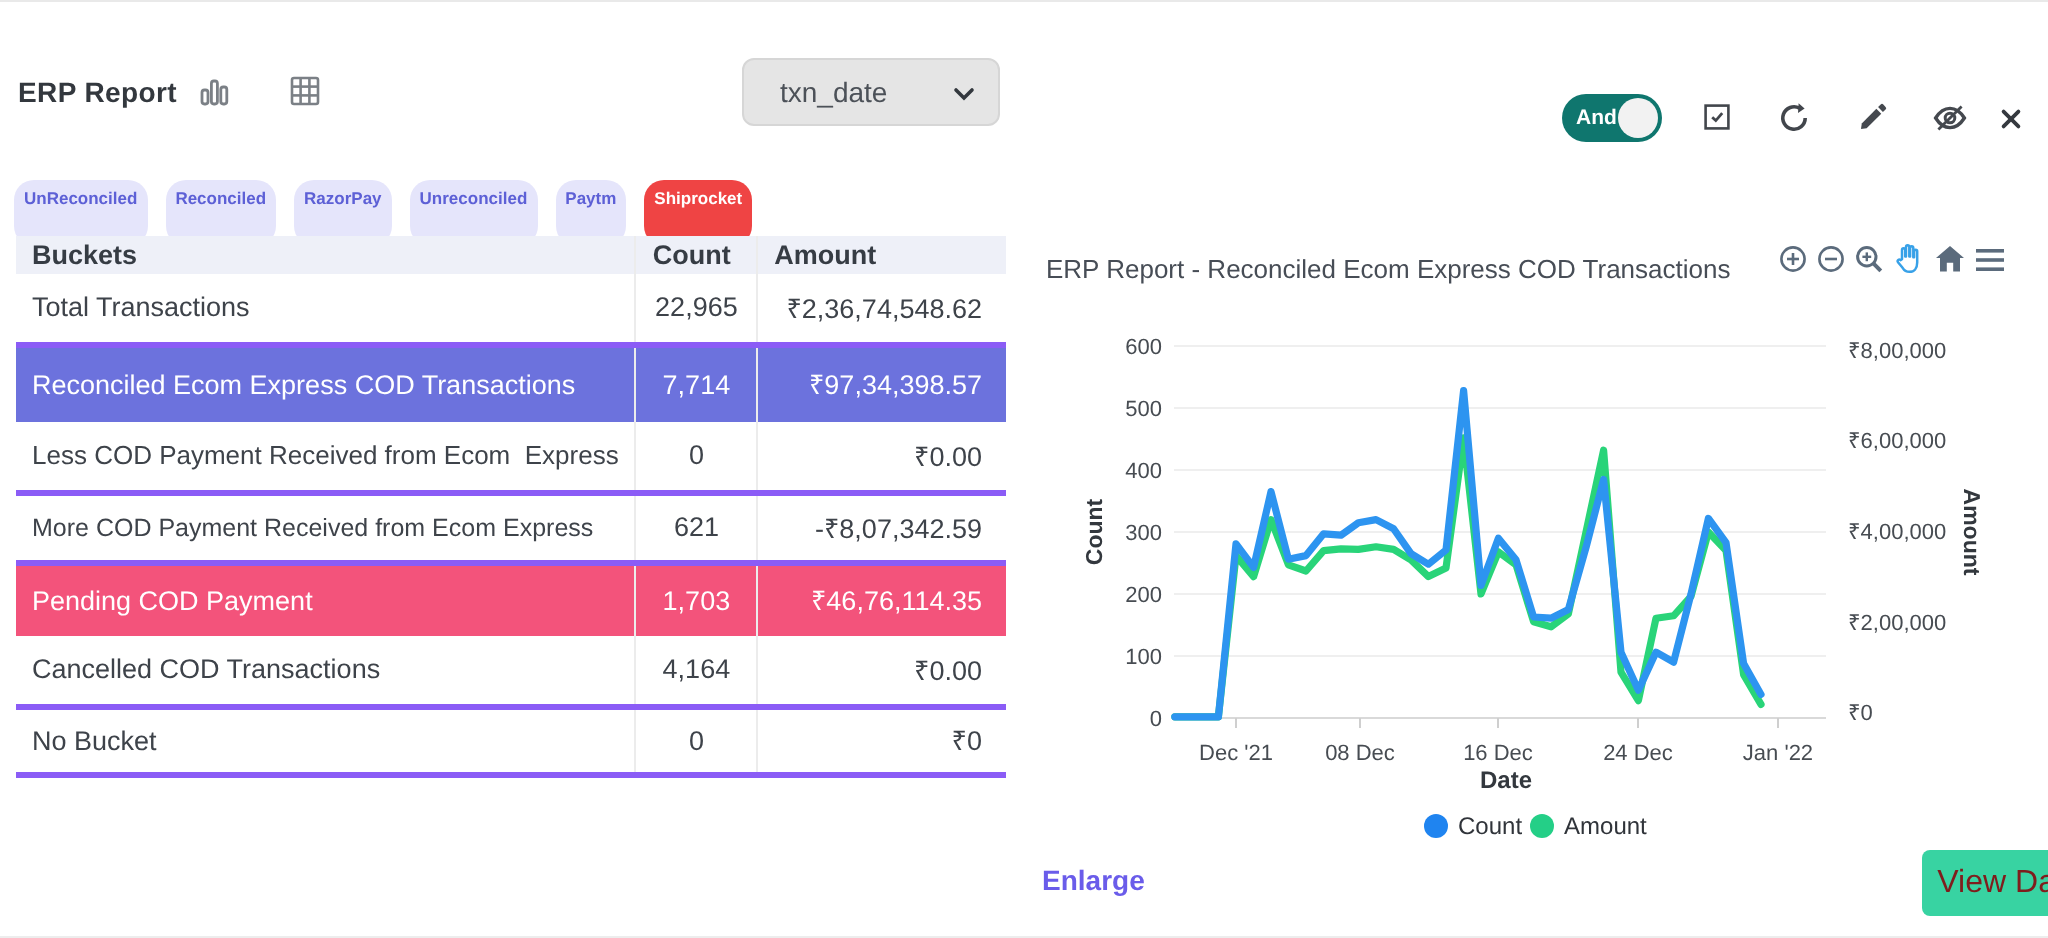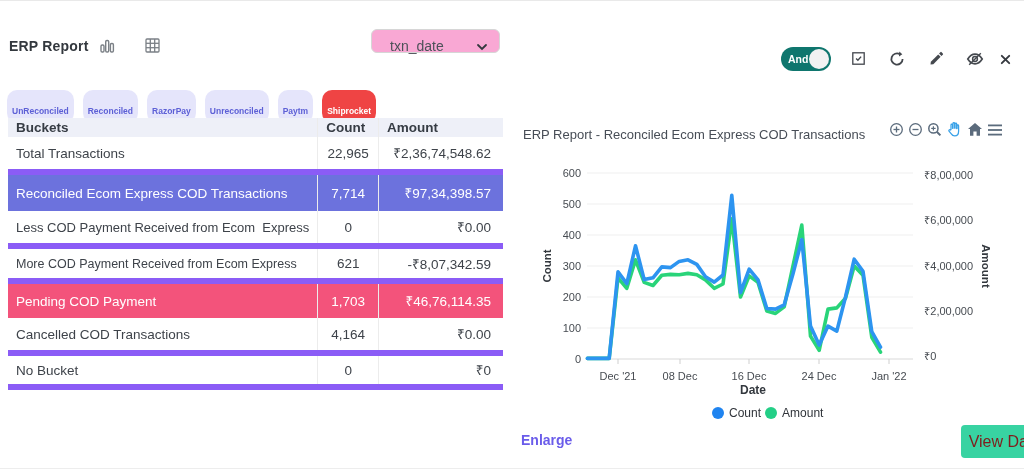--- a/index.html
+++ b/index.html
@@ -1,31 +1,31 @@
 <!DOCTYPE html>
 <html><head>
 <meta charset="utf-8">
 <style>
 * { margin:0; padding:0; box-sizing:border-box; }
 html,body { width:1024px; height:469px; background:#fff; font-family:"Liberation Sans", sans-serif; overflow:hidden; }
 body { position:relative; border-top:1px solid #e9e9e9; }
 .title { position:absolute; left:9px; top:37px; font-size:14px; font-weight:bold; color:#33383e; letter-spacing:0.2px; }
 .icon { position:absolute; }
-.select { position:absolute; left:371px; top:28px; width:129px; height:24px; border:1px solid #d6d6d6; border-radius:6px; background:#f9a8d4; }
+.select { position:absolute; left:371px; top:28px; width:129px; height:34px; border:1px solid #d6d6d6; border-radius:6px; background:#e5e5e5; }
 .select .txt { position:absolute; left:18px; top:8px; font-size:14px; color:#4c5158; }
 .select svg { position:absolute; right:11px; top:11px; }
 .toggle { position:absolute; left:781px; top:46px; width:50px; height:24px; background:#0f766e; border-radius:12px; }
 .toggle .lbl { position:absolute; left:7px; top:6px; font-size:10.5px; font-weight:bold; color:#fff; }
 .toggle .knob { position:absolute; right:2px; top:2px; width:20px; height:20px; background:#f2f2f2; border-radius:50%; }
 .pills { position:absolute; left:7px; top:89px; display:flex; gap:9px; }
-.pill { height:33px; line-height:19px; padding:12px 5px; border-radius:10px; background:#e5e5fb; color:#5d60d6; font-size:8.5px; font-weight:bold; }
+.pill { height:33px; line-height:19px; padding:0 5px; border-radius:10px; background:#e5e5fb; color:#5d60d6; font-size:8.5px; font-weight:bold; }
 .pill.solid { background:#ef4444; color:#fff; }
 table { position:absolute; left:8px; top:117px; width:495px; border-collapse:collapse; font-size:13.5px; color:#3e434a; }
 table th { background:#eef0f8; font-size:13.5px; font-weight:bold; color:#363c44; text-align:left; height:19px; padding:0 8px; }
-table td { height:34px; padding:0 8px; border-bottom:6px solid #8b5cf6; white-space:nowrap; }
+table td { height:34px; padding:0 8px; border-bottom:3px solid #8b5cf6; white-space:nowrap; }
 table td+td, table th+th { border-left:1px solid #ececec; }
 table td.n { text-align:center; padding-right:8px; }
 table td.amt { text-align:right; padding-right:12px; }
 tr.purple td { background:#6c72dd; color:#fff; border-bottom:none; height:39px; }
 tr.pink td { background:#f3537b; color:#fff; border-bottom:none; height:37px; }
 td.small { font-size:12.5px; }
 td.less { font-size:13px; }
 .ctitle { position:absolute; left:523px; top:126px; font-size:13px; color:#474d56; }
 .modebar { position:absolute; left:889px; top:120px; display:flex; align-items:center; gap:4px; }
 .legend { position:absolute; left:712px; top:405px; display:flex; align-items:center; gap:4px; font-size:12px; color:#30343a; }

